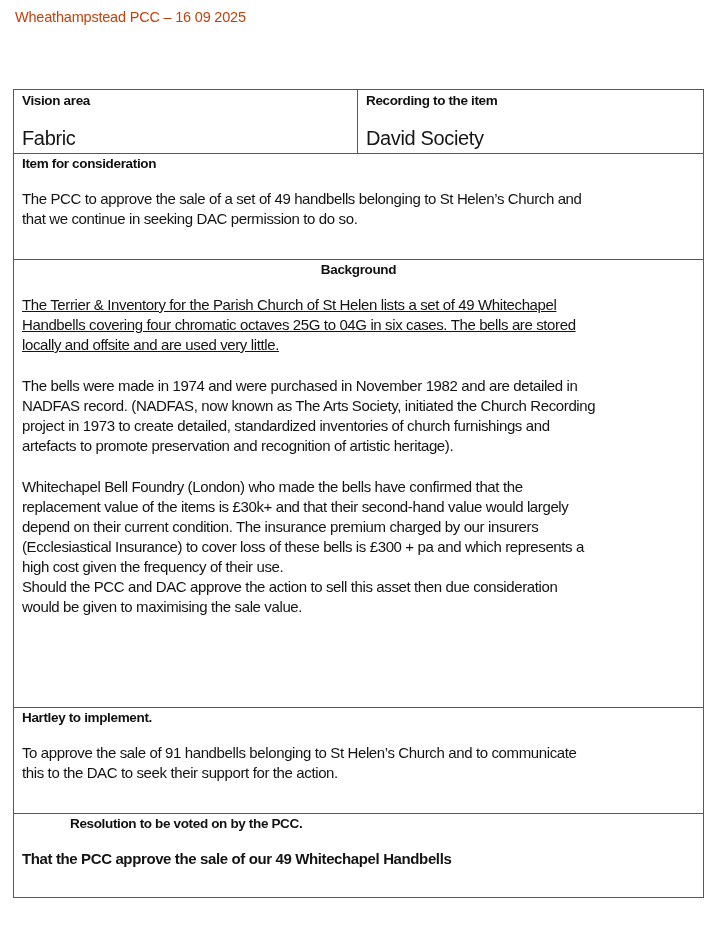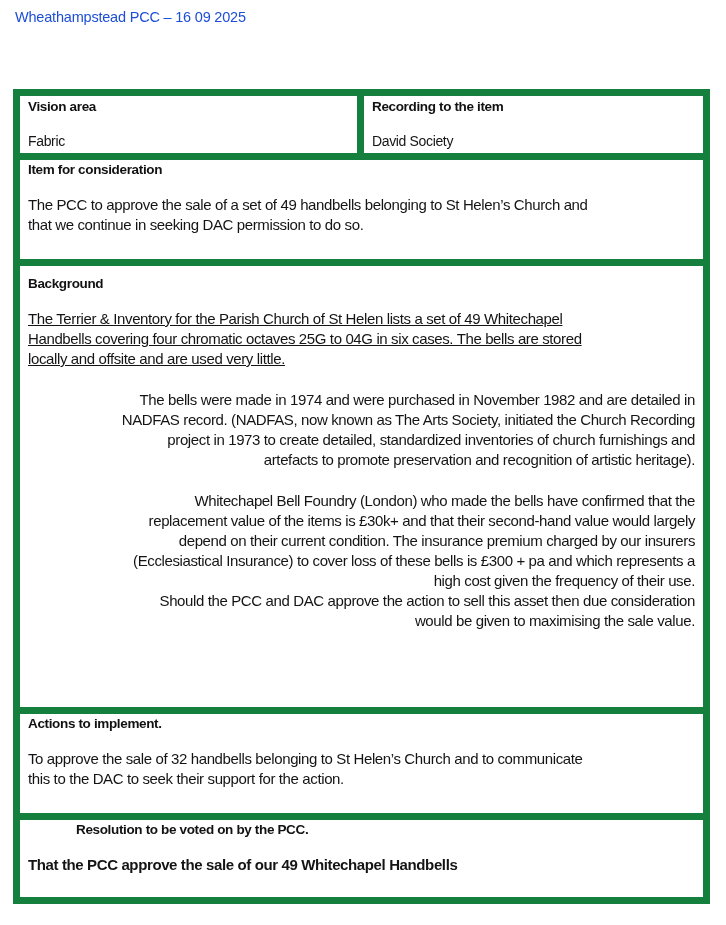--- a/index.html
+++ b/index.html
@@ -14,45 +14,45 @@
       overflow: hidden;
       font-family: "Liberation Sans", "DejaVu Sans", sans-serif;
       color: #111111;
     }
     .page-header {
       position: absolute;
       left: 15px;
       top: 9px;
       font-size: 14.5px;
       letter-spacing: -0.2px;
-      color: #1d4ed8;
+      color: #c2410c;
     }
     .form-table {
       position: absolute;
       left: 13px;
       top: 89px;
       width: 690px;
       border-collapse: collapse;
       table-layout: fixed;
     }
     .form-table td {
-      border: 7px solid #15803d;
+      border: 1px solid #15803d;
       vertical-align: top;
       padding: 0 8px;
       box-sizing: border-box;
     }
     .label {
       font-weight: bold;
       font-size: 13.5px;
       letter-spacing: -0.35px;
       color: #111111;
       display: block;
     }
     .value {
-      font-size: 14px;
+      font-size: 20px;
       letter-spacing: -0.35px;
       color: #151515;
       display: block;
     }
     .para {
       font-size: 15px;
       line-height: 20px;
       letter-spacing: -0.38px;
       color: #141414;
       margin: 0;
@@ -60,23 +60,23 @@
     }
     .row-top td { height: 64px; }
     .row-top .label { margin-top: 3px; }
     .row-top .value { margin-top: 19px; }
 
     .row-item td { height: 106px; }
     .row-item .label { margin-top: 2px; }
     .row-item .para { margin-top: 18px; }
 
     .row-bg td { height: 448px; }
-    .row-bg .label { margin-top: 10px; }
+    .row-bg .label { margin-top: 2px; text-align: center; }
     .row-bg .para.first { margin-top: 18px; text-decoration: underline; }
-    .row-bg .para.gap { margin-top: 21px; text-align: right; }
+    .row-bg .para.gap { margin-top: 21px; }
 
     .row-actions td { height: 106px; }
     .row-actions .label { margin-top: 2px; }
     .row-actions .para { margin-top: 18px; }
 
     .row-res td { height: 84px; }
     .row-res .label { margin-top: 2px; margin-left: 48px; }
     .row-res .para { margin-top: 18px; font-weight: bold; }
   </style>
 </head>
@@ -121,22 +121,22 @@
 replacement value of the items is £30k+ and that their second-hand value would largely
 depend on their current condition.  The insurance premium charged by our insurers
 (Ecclesiastical Insurance) to cover loss of these bells is £300 + pa and which represents a
 high cost given the frequency of their use.
 Should the PCC and DAC approve the action to sell this asset then due consideration
 would be given to maximising the sale value.</p>
     </td>
   </tr>
   <tr class="row-actions">
     <td colspan="2">
-      <span class="label">Actions to implement.</span>
-      <p class="para">To approve the sale of 32 handbells belonging to St Helen’s Church and to communicate
+      <span class="label">Hartley to implement.</span>
+      <p class="para">To approve the sale of 91 handbells belonging to St Helen’s Church and to communicate
 this to the DAC to seek their support for the action.</p>
     </td>
   </tr>
   <tr class="row-res">
     <td colspan="2">
       <span class="label">Resolution to be voted on by the PCC.</span>
       <p class="para">That the PCC approve the sale of our 49 Whitechapel Handbells</p>
     </td>
   </tr>
 </tbody>

